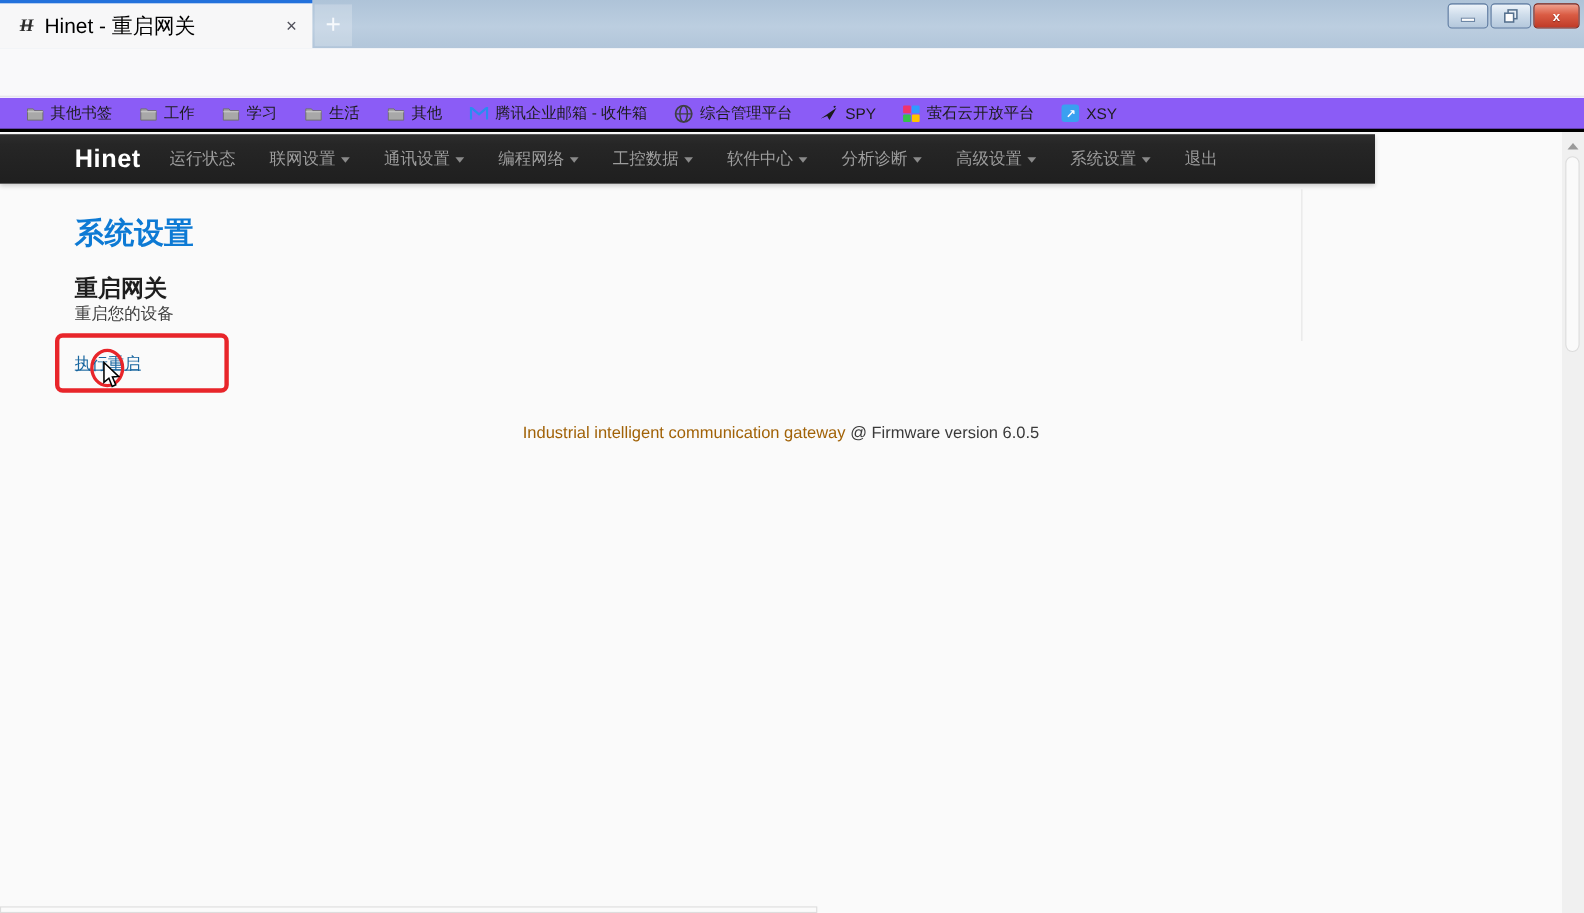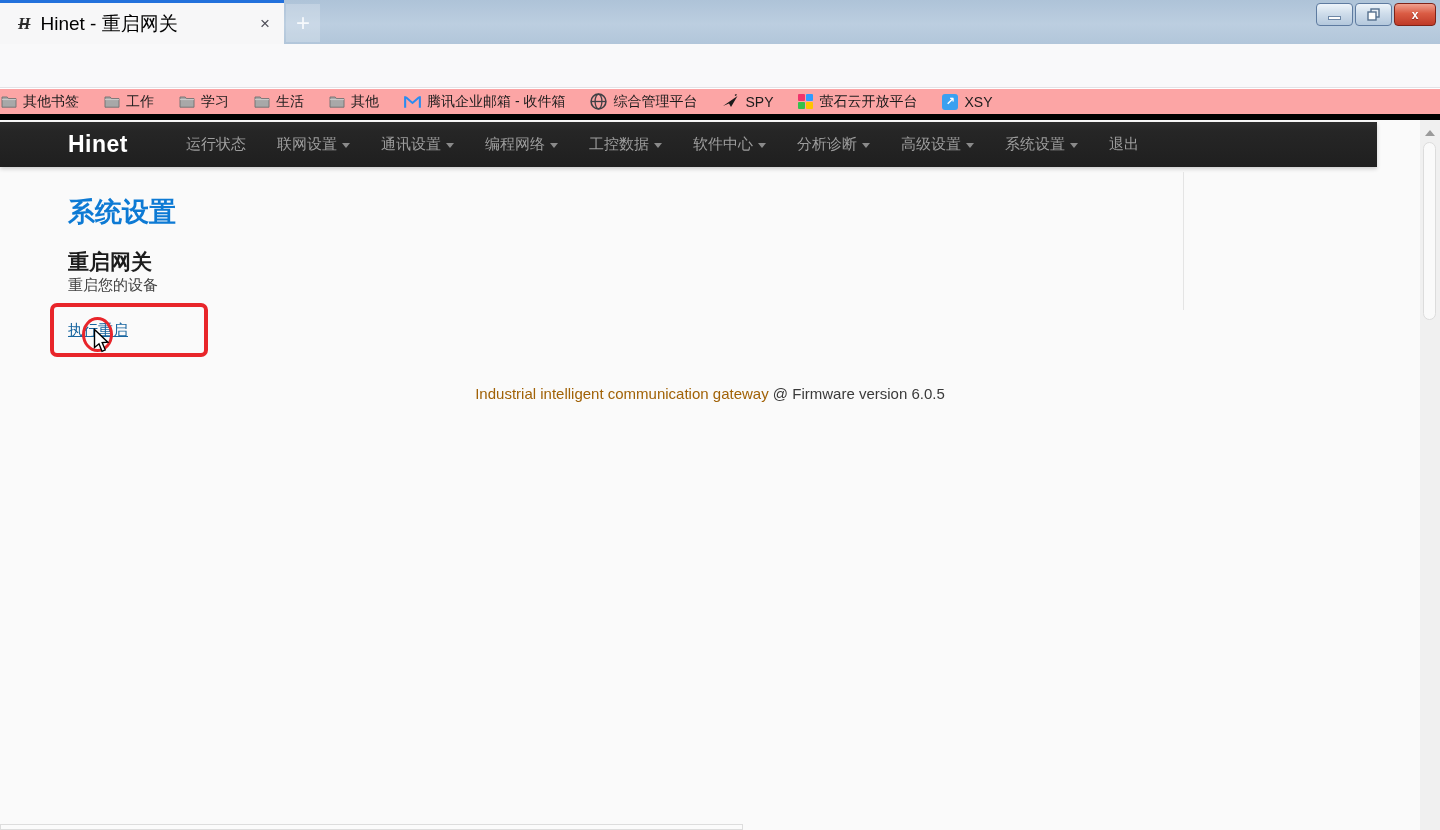--- a/index.html
+++ b/index.html
@@ -50,38 +50,38 @@
   .searchbox input::placeholder { color:#7a7a7e; }
   .tool-icons { position:absolute; left:1192px; top:44px; height:44px; display:flex; align-items:center; gap:21px; }
   .hamburger-wrap { position:relative; margin-left:12px; }
   .hamburger { display:flex; flex-direction:column; gap:3px; }
   .hamburger span { width:16px; height:2px; background:#4a4a4f; }
   .badge { position:absolute; right:-7px; top:-9px; width:13px; height:13px; border-radius:50%;
     background:#2bbf4c; border:2px solid #f9f9fa; color:#fff; font-size:8px; font-weight:bold;
     display:flex; align-items:center; justify-content:center; line-height:1; }
 
   
-  .bookmarks { position:absolute; left:0; top:89px; width:1440px; height:31px; background:#fca5a5;
-    border-bottom:6px solid #000000; display:flex; align-items:center; padding-left:1px; gap:25px; }
+  .bookmarks { position:absolute; left:0; top:89px; width:1440px; height:31px; background:#8b5cf6;
+    border-bottom:3px solid #000000; display:flex; align-items:center; padding-left:24px; gap:25px; }
   .bm { display:flex; align-items:center; gap:6px; font-size:14px; color:#1c1c1c; white-space:nowrap; }
   .ezviz { display:grid; grid-template-columns:7px 7px; grid-template-rows:7px 7px; gap:1px; }
   .ezviz i { border-radius:1px; }
   .xsy-ic { width:16px; height:16px; border-radius:3px; background:#3aa0f0; color:#fff; font-size:11px;
     font-weight:bold; display:flex; align-items:center; justify-content:center; }
 
   
   .viewport { position:absolute; left:0; top:120px; width:1440px; height:710px; background:#fafafa; }
 
   
-  .appnav { position:absolute; left:0; top:2px; width:1377px; height:45px;
+  .appnav { position:absolute; left:0; top:2px; width:1250px; height:45px;
     background:linear-gradient(180deg,#2e2e2e 0%,#262626 20%,#1f1f1f 100%);
     box-shadow:0 2px 4px rgba(0,0,0,0.18);
     display:flex; align-items:center;text-align:center; }
   .brand { color:#fff; font-size:23px; font-weight:600; margin-left:68px; letter-spacing:0.5px; }
-  .appnav-items { display:flex; align-items:center; gap:31px; margin-left:58px; }
+  .appnav-items { display:flex; align-items:center; gap:31px; margin-left:26px; }
   .appnav-item { color:#9d9d9d; font-size:15px; white-space:nowrap; display:flex; align-items:center; gap:5px; cursor:default; }
   .caret { width:0; height:0; border-left:4px solid transparent; border-right:4px solid transparent;
     border-top:5px solid #8a8a8a; margin-top:2px; }
 
   
   .section-title { position:absolute; left:68px; top:74px; font-size:27px; font-weight:bold; color:#0d7ad4; }
   .page-heading { position:absolute; left:68px; top:128px; font-size:21px; font-weight:bold; color:#1d1d1d; }
   .page-sub { position:absolute; left:68px; top:156px; font-size:15px; color:#404040; }
   .anno-box { position:absolute; left:50px; top:183px; width:158px; height:54px;
     border:4px solid #e8252a; border-radius:7px; }

